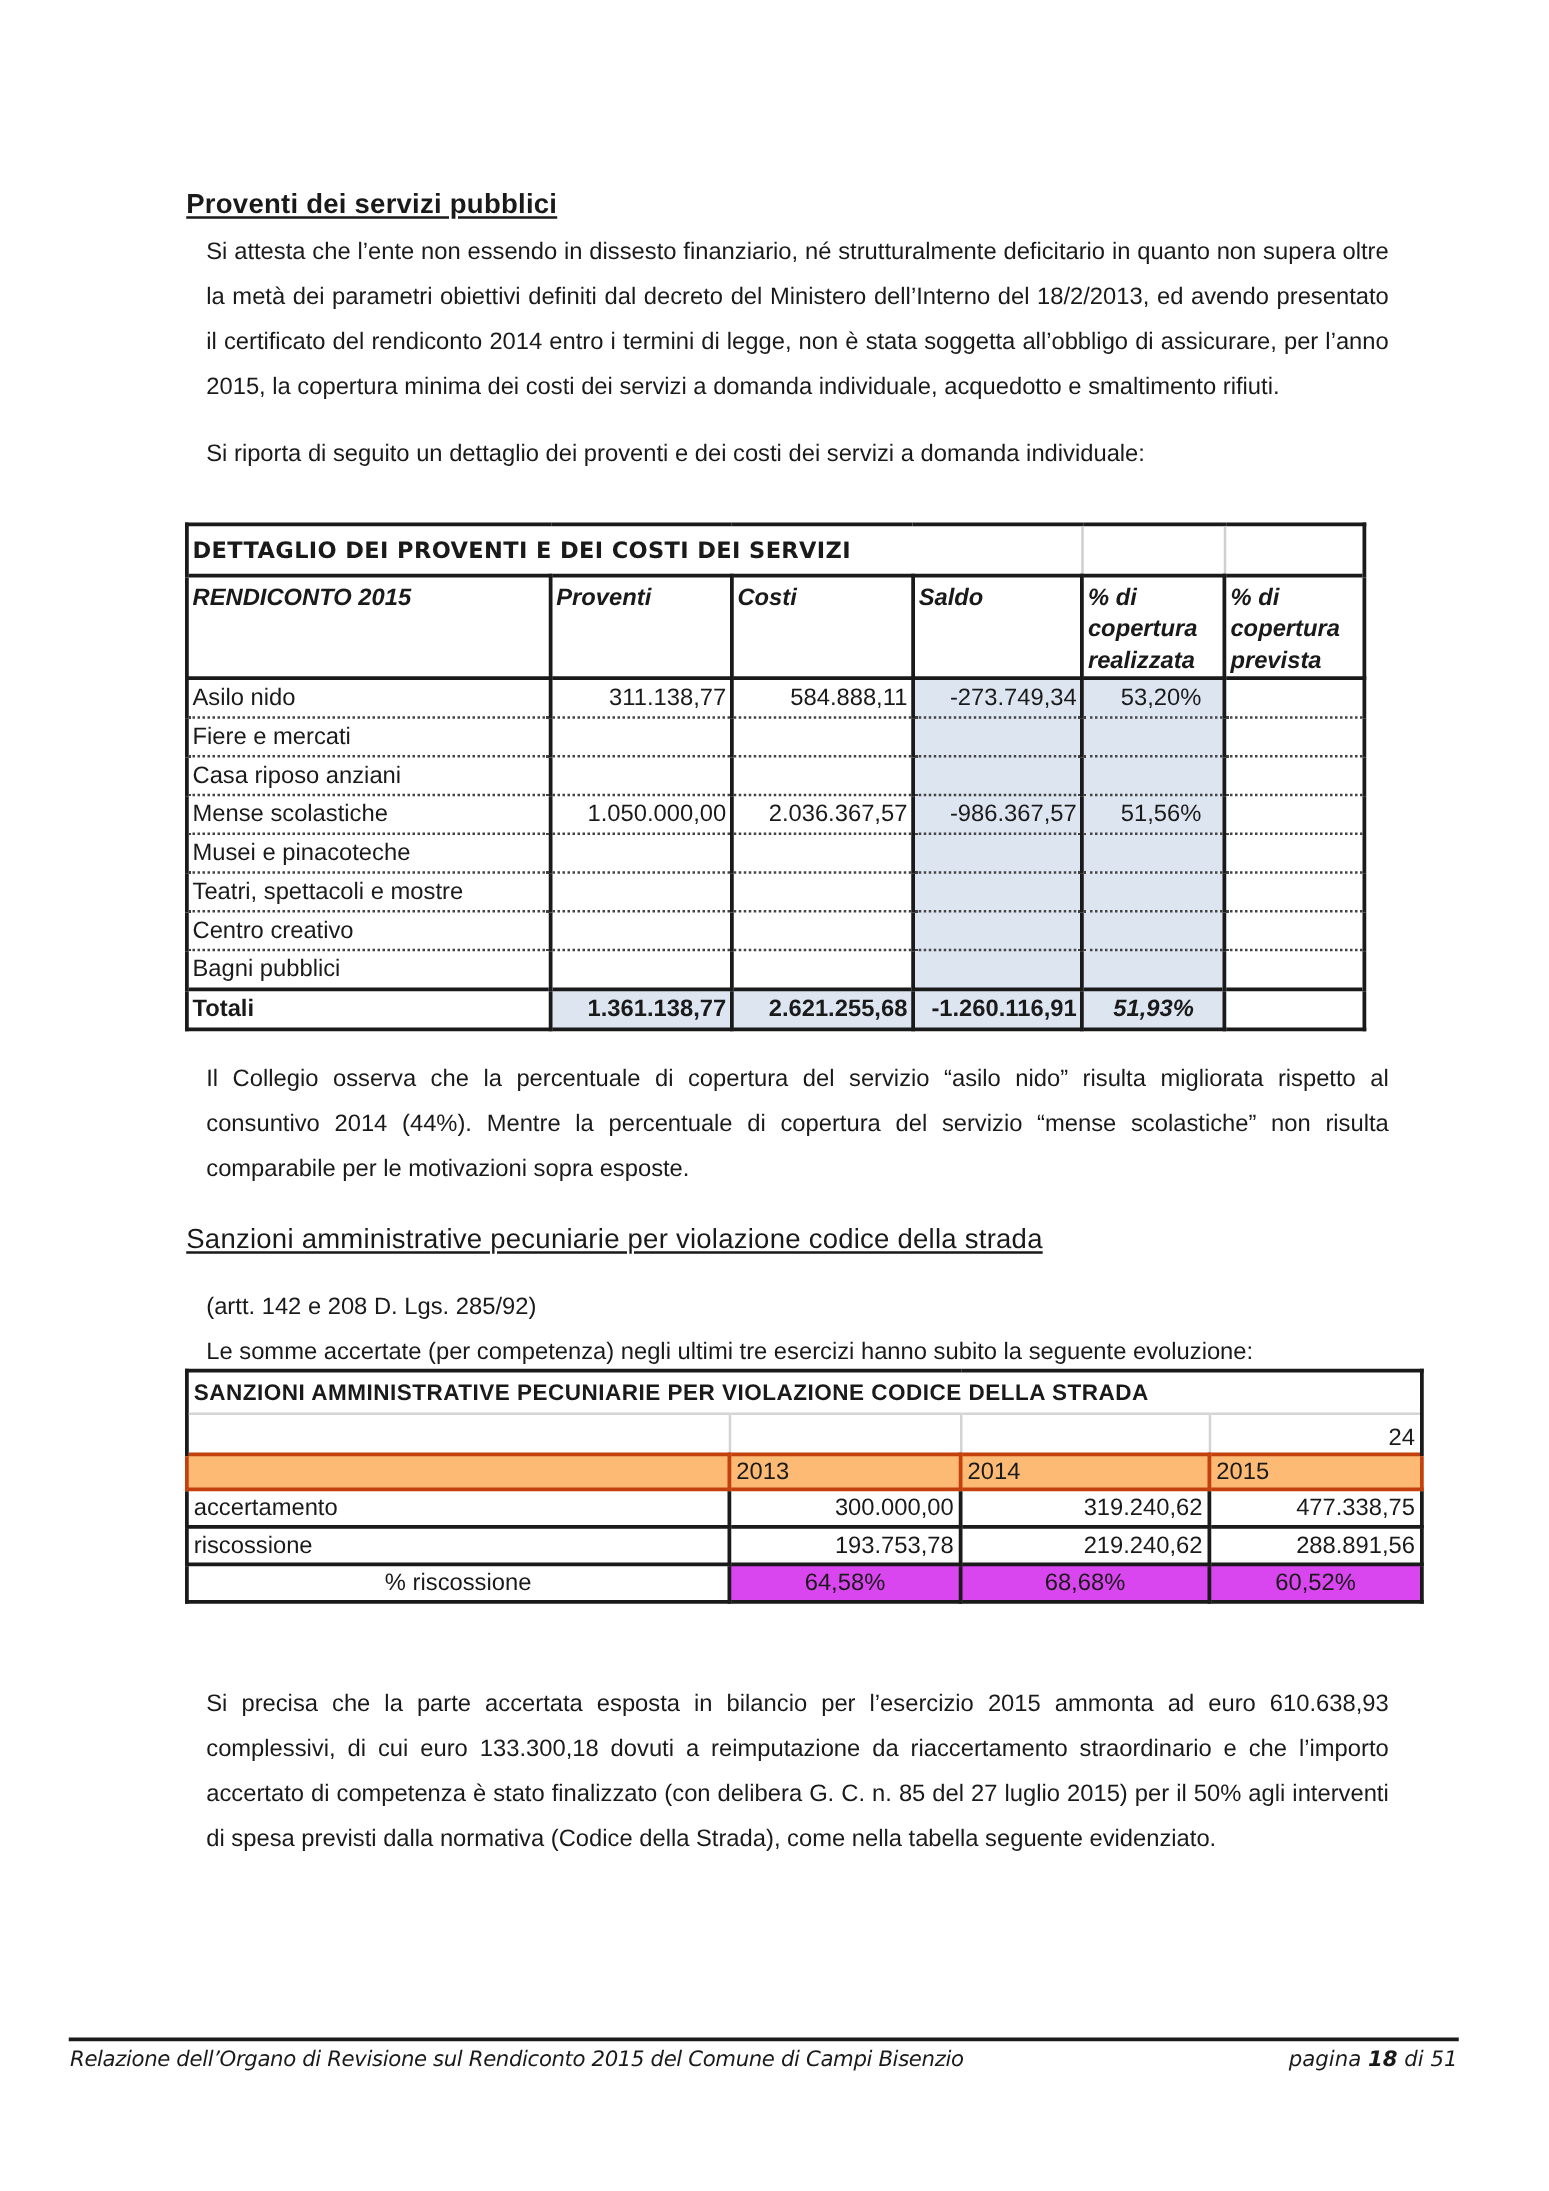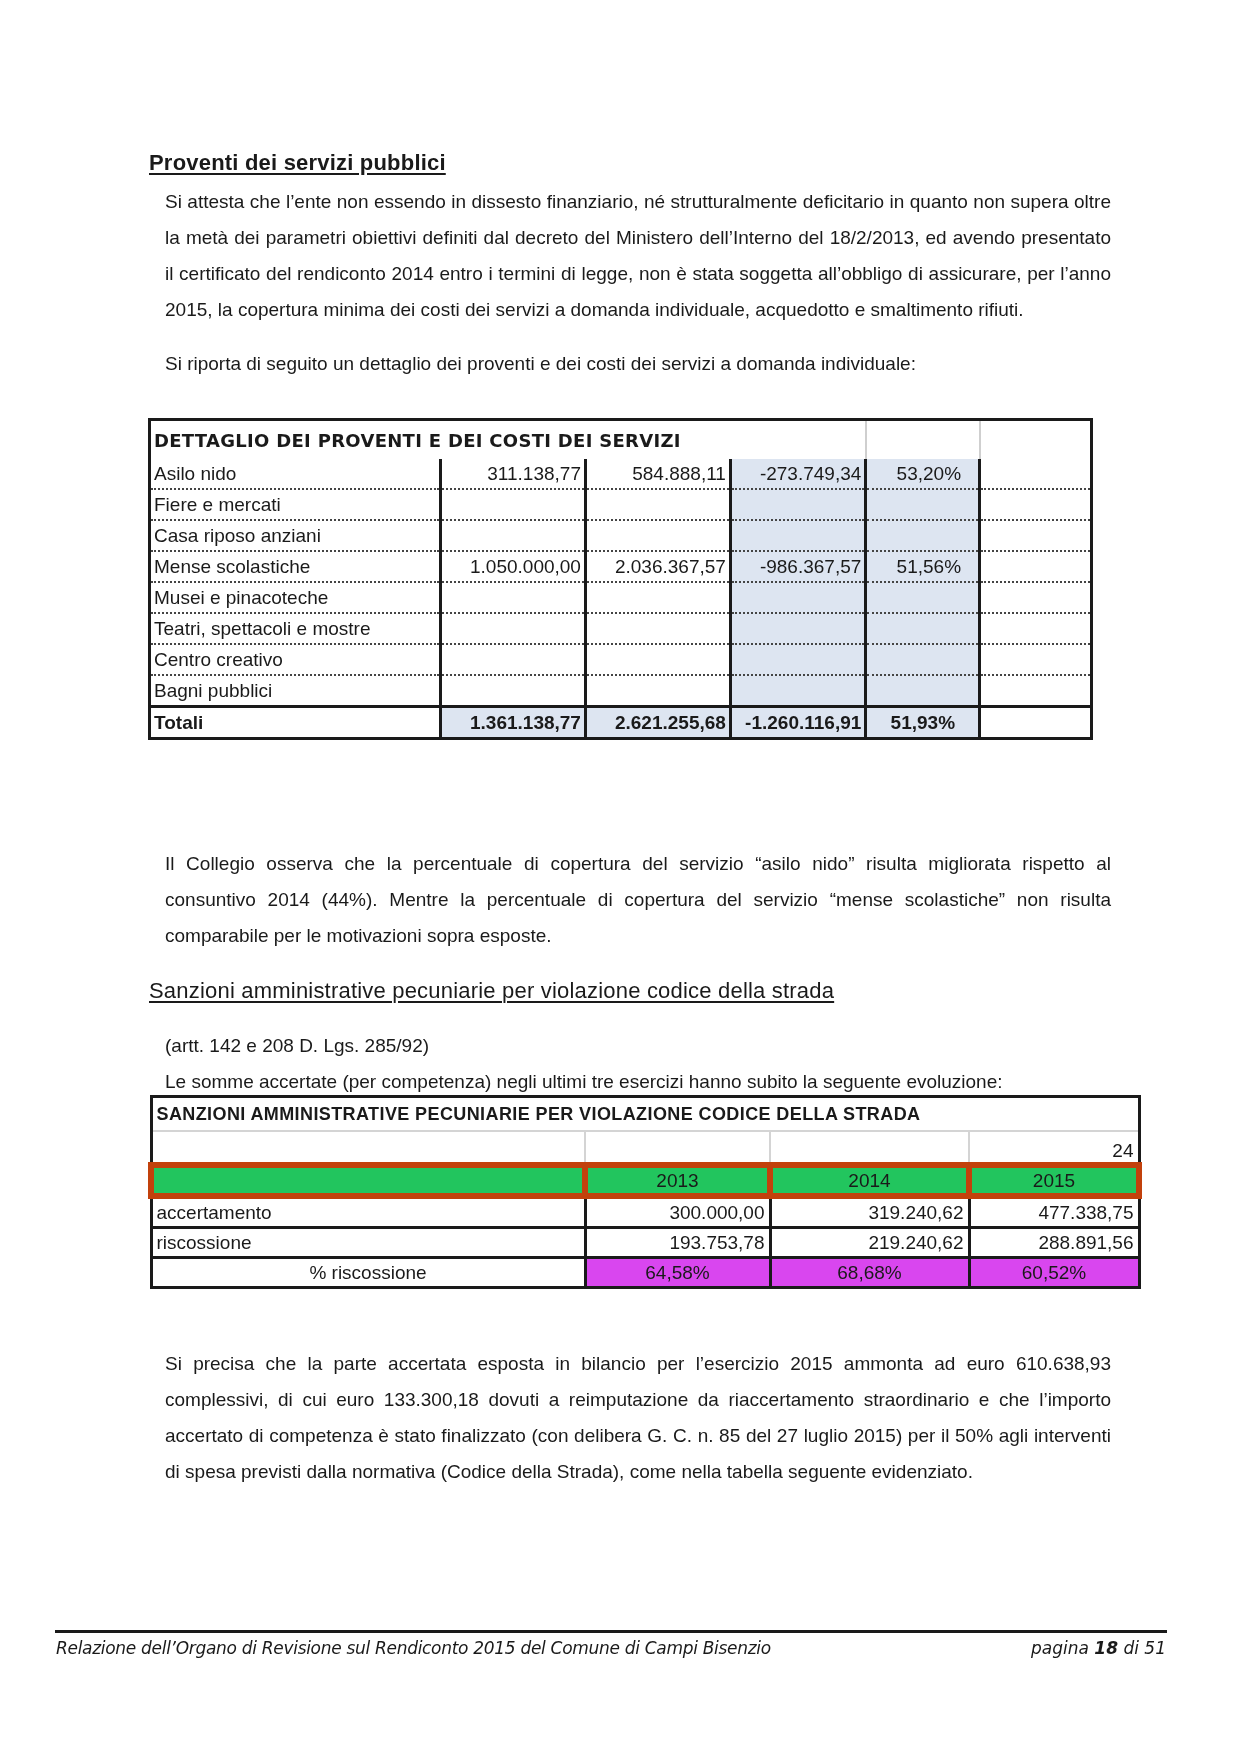--- a/index.html
+++ b/index.html
@@ -21,31 +21,31 @@
                     border-top: 3px solid #1a1a1a; height: 38px; letter-spacing: 0.3px; }
   .t1 .hdr td { border: 3px solid #1a1a1a; font-style: italic; font-weight: bold; vertical-align: top;
                 height: 72px; padding-top: 4px; line-height: 25px; }
   .t1 .row td { border-left: 3px solid #1a1a1a; border-right: 3px solid #1a1a1a;
                 border-bottom: 2px dotted #444; height: 29px; }
   .t1 .row td.num { text-align: right; padding-left: 28px; }
   .t1 .row td.pct { text-align: center; padding-left: 15px; }
   .t1 .shade { background: #dde5f1; }
   .t1 .tot td { border: 3px solid #1a1a1a; font-weight: bold; height: 29px; }
   .t1 .tot td.num { text-align: right; }
-  .t1 .tot td.pct { text-align: center; }
+  .t1 .tot td.pct { text-align: center; font-style: italic; }
 
   
   .t2 { position: absolute; left: 148px; top: 1095px; border-collapse: collapse; font-size: 19px; }
   .t2 td { padding: 0 4px; }
   .t2 .title td { border-top: 3px solid #1a1a1a; border-left: 3px solid #1a1a1a; border-right: 3px solid #1a1a1a;
                   font-weight: bold; height: 32px; font-size: 18px; letter-spacing: 0.4px; }
   .t2 .blank td { height: 30px; border-left: 2px solid #d4d4d4; border-top: 2px solid #d4d4d4; }
   .t2 .blank td:first-child { border-left: 3px solid #1a1a1a; }
   .t2 .blank td:last-child { border-right: 3px solid #1a1a1a; text-align: right; vertical-align: bottom; }
-  .t2 .years td { background: #22c55e; border: 6px solid #c2410c; text-align: center; height: 25px; }
+  .t2 .years td { background: #fdba74; border: 3px solid #c2410c; text-align: left; height: 25px; }
   .t2 .data td { border: 3px solid #1a1a1a; height: 27px; }
   .t2 .data td.num { text-align: right; }
   .t2 .data td.pct { text-align: center; background: #d946ef; }
   .t2 .data td.lbl-center { text-align: center; }
 
   .footer-rule { position: absolute; left: 55px; top: 1630px; width: 1112px; height: 3px; background: #1a1a1a; }
   .footer-left { position: absolute; left: 56px; top: 1638px; font-size: 17px; font-style: italic;
                  font-family: "DejaVu Sans", sans-serif; letter-spacing: -0.3px; }
   .footer-right { position: absolute; right: 73px; top: 1638px; font-size: 17px; font-style: italic;
                   font-family: "DejaVu Sans", sans-serif; }
@@ -69,20 +69,28 @@
       <col style="width:135px">
         <col style="width:114px">
         <col style="width:112px">
     </colgroup>
     <tbody>
         <tr>
       <td colspan="4" class="title-cell" style="border-left:3px solid #1a1a1a;">DETTAGLIO DEI PROVENTI E DEI COSTI DEI SERVIZI</td>
       <td class="title-cell" style="border-left:2px solid #cfcfcf;"></td>
       <td class="title-cell" style="border-left:2px solid #cfcfcf;border-right:3px solid #1a1a1a;"></td>
     </tr>
+    <tr class="hdr">
+      <td>RENDICONTO 2015</td>
+      <td>Proventi</td>
+      <td>Costi</td>
+      <td>Saldo</td>
+      <td>% di copertura realizzata</td>
+      <td>% di copertura prevista</td>
+    </tr>
     </tbody>
       <tbody id="t1-body">
         <tr class="row">
           <td>Asilo nido</td>
           <td class="num">311.138,77</td>
           <td class="num">584.888,11</td>
           <td class="num shade">-273.749,34</td>
           <td class="pct shade">53,20%</td>
           <td></td>
         </tr>

